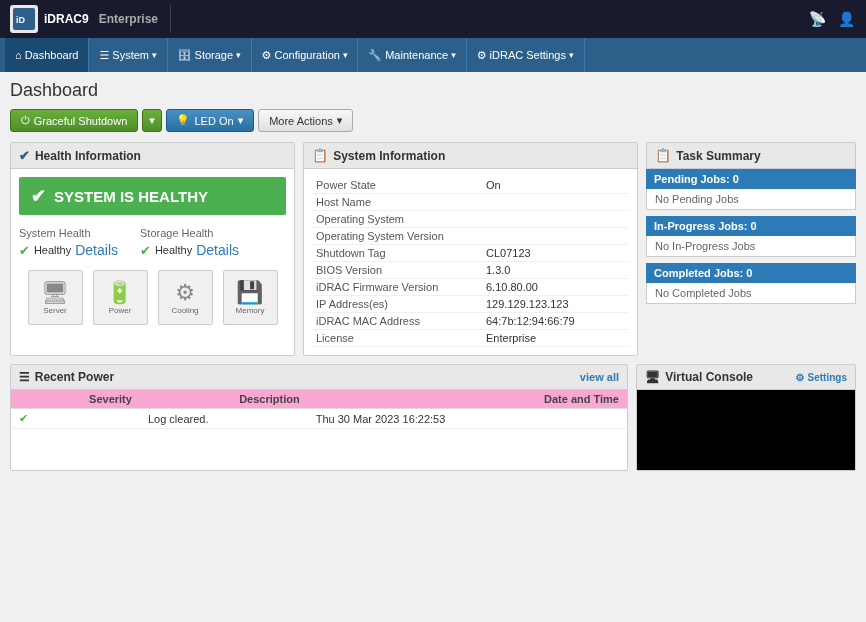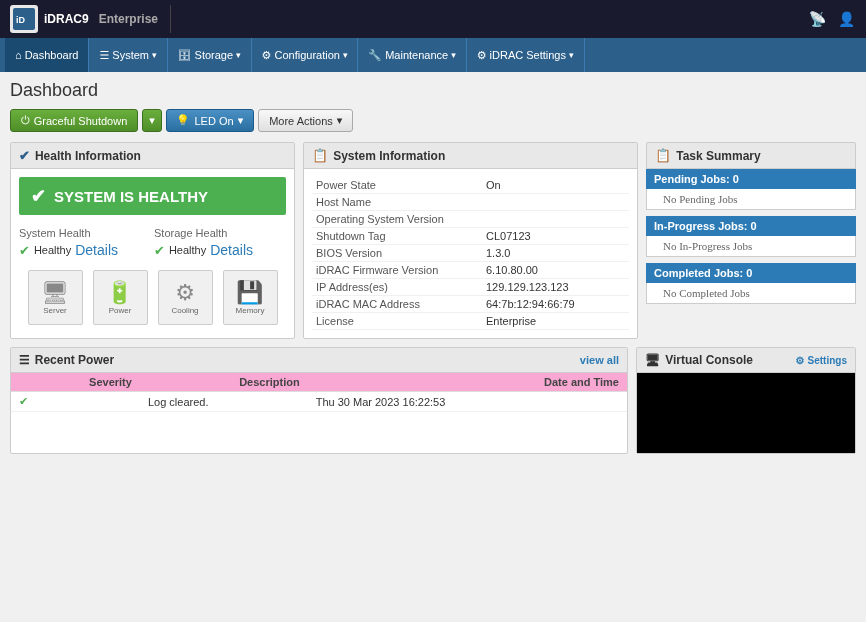--- a/index.html
+++ b/index.html
@@ -34,40 +34,40 @@
 
     
     .panel { background: white; border: 1px solid #ccc; border-radius: 2px; }
     .panel-header { background: #e8e8e8; padding: 5px 8px; font-size: 12px; font-weight: bold; border-bottom: 1px solid #ccc; display: flex; align-items: center; gap: 5px; }
     .panel-icon { color: #2c5f8a; font-size: 13px; }
     .panel-body { padding: 8px; }
 
     
     .health-banner { background: #4caf50; color: white; padding: 8px 12px; border-radius: 2px; font-size: 15px; font-weight: bold; display: flex; align-items: center; gap: 8px; margin-bottom: 8px; }
     .health-check { font-size: 18px; }
-    .health-sub { display: flex; gap: 36px; padding: 4px 0; }
+    .health-sub { display: flex; gap: 22px; padding: 4px 0; }
     .health-item { display: flex; align-items: center; gap: 4px; font-size: 11px; }
     .health-item-title { font-size: 11px; color: #666; margin-bottom: 3px; }
     .check-icon { color: #4caf50; font-size: 13px; }
     .details-link { color: #2c7bb6; text-decoration: none; font-size: 14px; }
     .health-icons-row { display: flex; gap: 10px; padding: 8px 0 0 0; justify-content: center; }
     .health-icon-box { width: 55px; height: 55px; background: #f0f0f0; border: 1px solid #ccc; display: flex; flex-direction: column; align-items: center; justify-content: center; border-radius: 2px; }
     .health-icon-box .icon-big { font-size: 22px; color: #888; }
     .health-icon-box .icon-label { font-size: 8px; color: #666; }
 
     
     .sysinfo-table { width: 100%; border-collapse: collapse; font-size: 11px; }
     .sysinfo-table tr td { padding: 2px 4px; border-bottom: 1px solid #f0f0f0; }
     .sysinfo-table tr td:first-child { color: #555; width: 170px; }
     .sysinfo-table tr td:last-child { color: #333; }
 
     
     .task-section { margin-bottom: 6px; }
     .task-header-bar { background: #2c7bb6; color: white; padding: 4px 8px; font-size: 11px; font-weight: bold; }
-    .task-body { padding: 4px 16px; font-size: 11px; color: #666; background: white; border: 1px solid #ccc; border-top: none; font-family: Liberation Serif, serif; }
+    .task-body { padding: 4px 8px; font-size: 11px; color: #666; background: white; border: 1px solid #ccc; border-top: none; }
 
     
     .bottom-grid { display: grid; grid-template-columns: 1fr 220px; gap: 8px; margin-top: 8px; }
 
     
     .logs-panel { background: white; border: 1px solid #ccc; border-radius: 2px; }
     .logs-header { background: #e8e8e8; padding: 5px 8px; font-size: 12px; font-weight: bold; border-bottom: 1px solid #ccc; display: flex; align-items: center; justify-content: space-between; }
     .logs-header-left { display: flex; align-items: center; gap: 5px; }
     .view-all { color: #2c7bb6; font-size: 11px; cursor: pointer; text-decoration: none; }
     .logs-table { width: 100%; border-collapse: collapse; font-size: 11px; }
@@ -211,20 +211,24 @@
       </div>
       <div class="panel-body">
         <table class="sysinfo-table">
           <tbody>
             <tr>
                 <td>Power State</td>
                 <td>On</td>
               </tr>
             <tr>
                 <td>Host Name</td>
+                <td></td>
+              </tr>
+            <tr>
+                <td>Operating System</td>
                 <td></td>
               </tr>
             <tr>
                 <td>Operating System Version</td>
                 <td></td>
               </tr>
             <tr>
                 <td>Shutdown Tag</td>
                 <td>CL07123</td>
               </tr>

